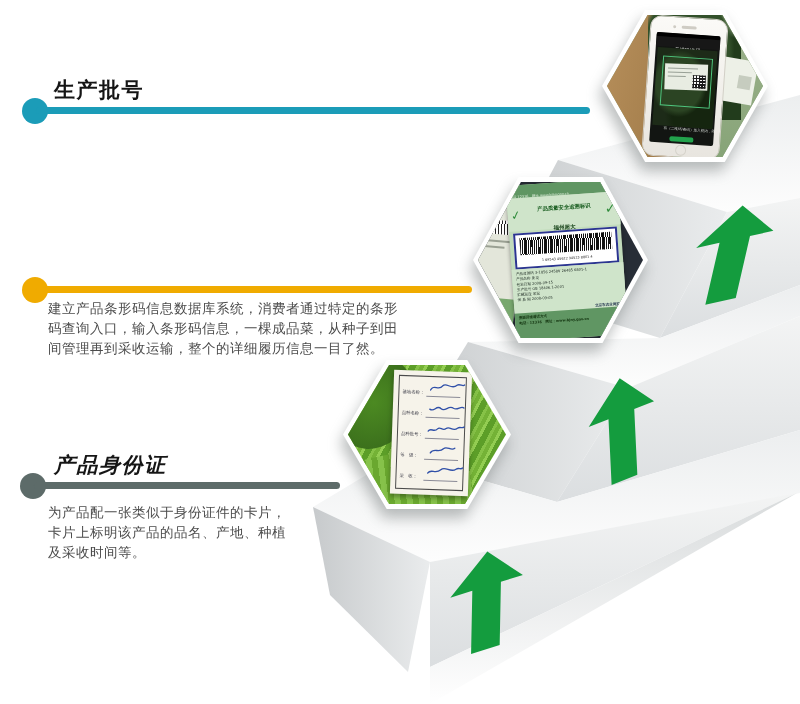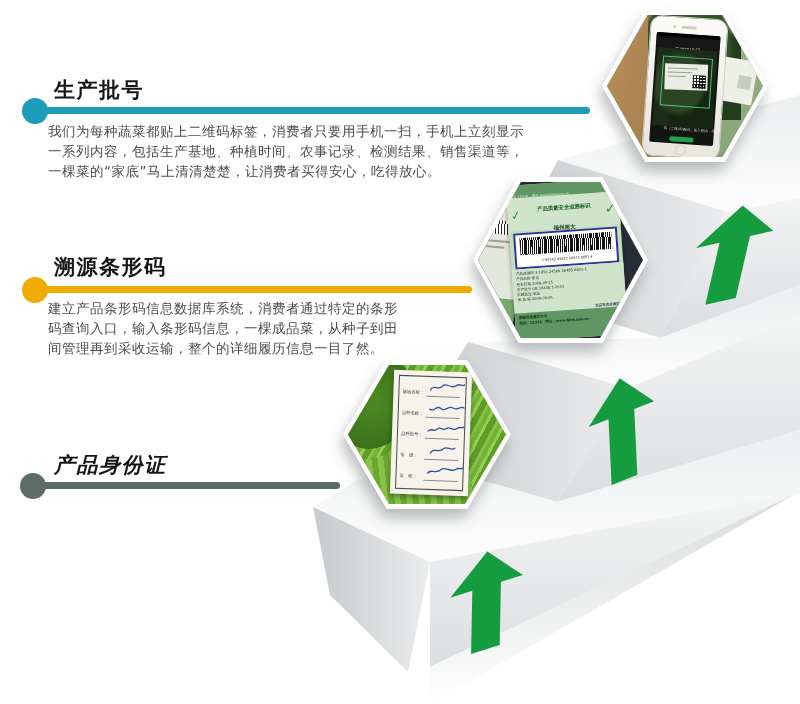--- a/index.html
+++ b/index.html
@@ -264,28 +264,27 @@
             </div>
           </div>
         </div>
       </div>
     </div>
   </div>
 
   <div class="sec-title" style="left:54px;top:76px;">生产批号</div>
   <div class="dot" style="left: 22px; top: 98px; background-color: rgb(27, 156, 184);"></div>
   <div class="bar" style="left: 36px; top: 107px; width: 554px; background-color: rgb(27, 156, 184);"></div>
-  <div class="para" style="left:48px;top:121px;width:500px;">我们为每种蔬菜都贴上二维码标签，消费者只要用手机一扫，手机上立刻显示
-一系列内容，包括生产基地、种植时间、农事记录、检测结果、销售渠道等，
-一棵菜的“家底”马上清清楚楚，让消费者买得安心，吃得放心。</div>
-
-  <div class="sec-title" style="left:54px;top:253px;">溯源条形码</div>
+
   <div class="dot" style="left: 22px; top: 277px; background-color: rgb(240, 171, 0);"></div>
   <div class="bar" style="left: 36px; top: 286px; width: 436px; background-color: rgb(240, 171, 0);"></div>
   <div class="para" style="left:48px;top:298px;width:400px;">建立产品条形码信息数据库系统，消费者通过特定的条形
 码查询入口，输入条形码信息，一棵成品菜，从种子到田
 间管理再到采收运输，整个的详细履历信息一目了然。</div>
 
   <div class="sec-title" style="left:54px;top:451px;font-style:italic;">产品身份证</div>
   <div class="dot" style="left: 20px; top: 473px; background-color: rgb(93, 107, 105);"></div>
   <div class="bar" style="left: 34px; top: 482px; width: 306px; background-color: rgb(93, 107, 105);"></div>
+  <div class="para" style="left:48px;top:502px;width:300px;">为产品配一张类似于身份证件的卡片，
+卡片上标明该产品的品名、产地、种植
+及采收时间等。</div>
 
 </div>
 
 </body></html>

